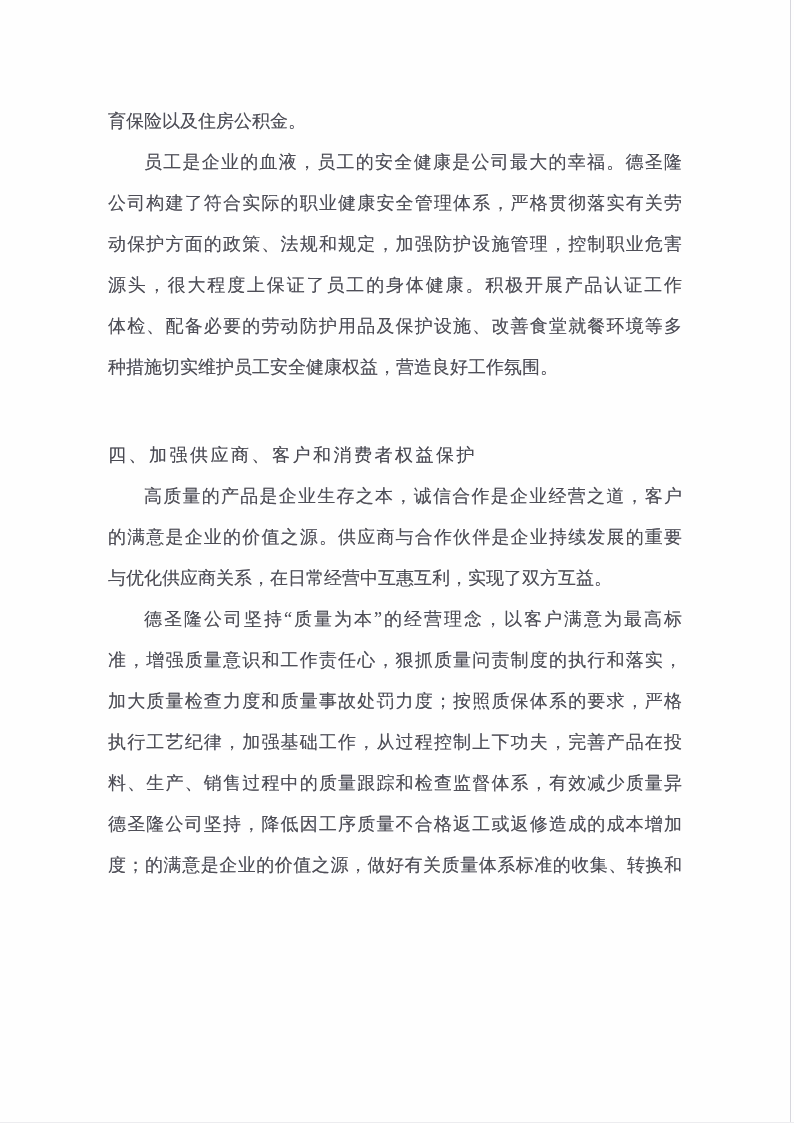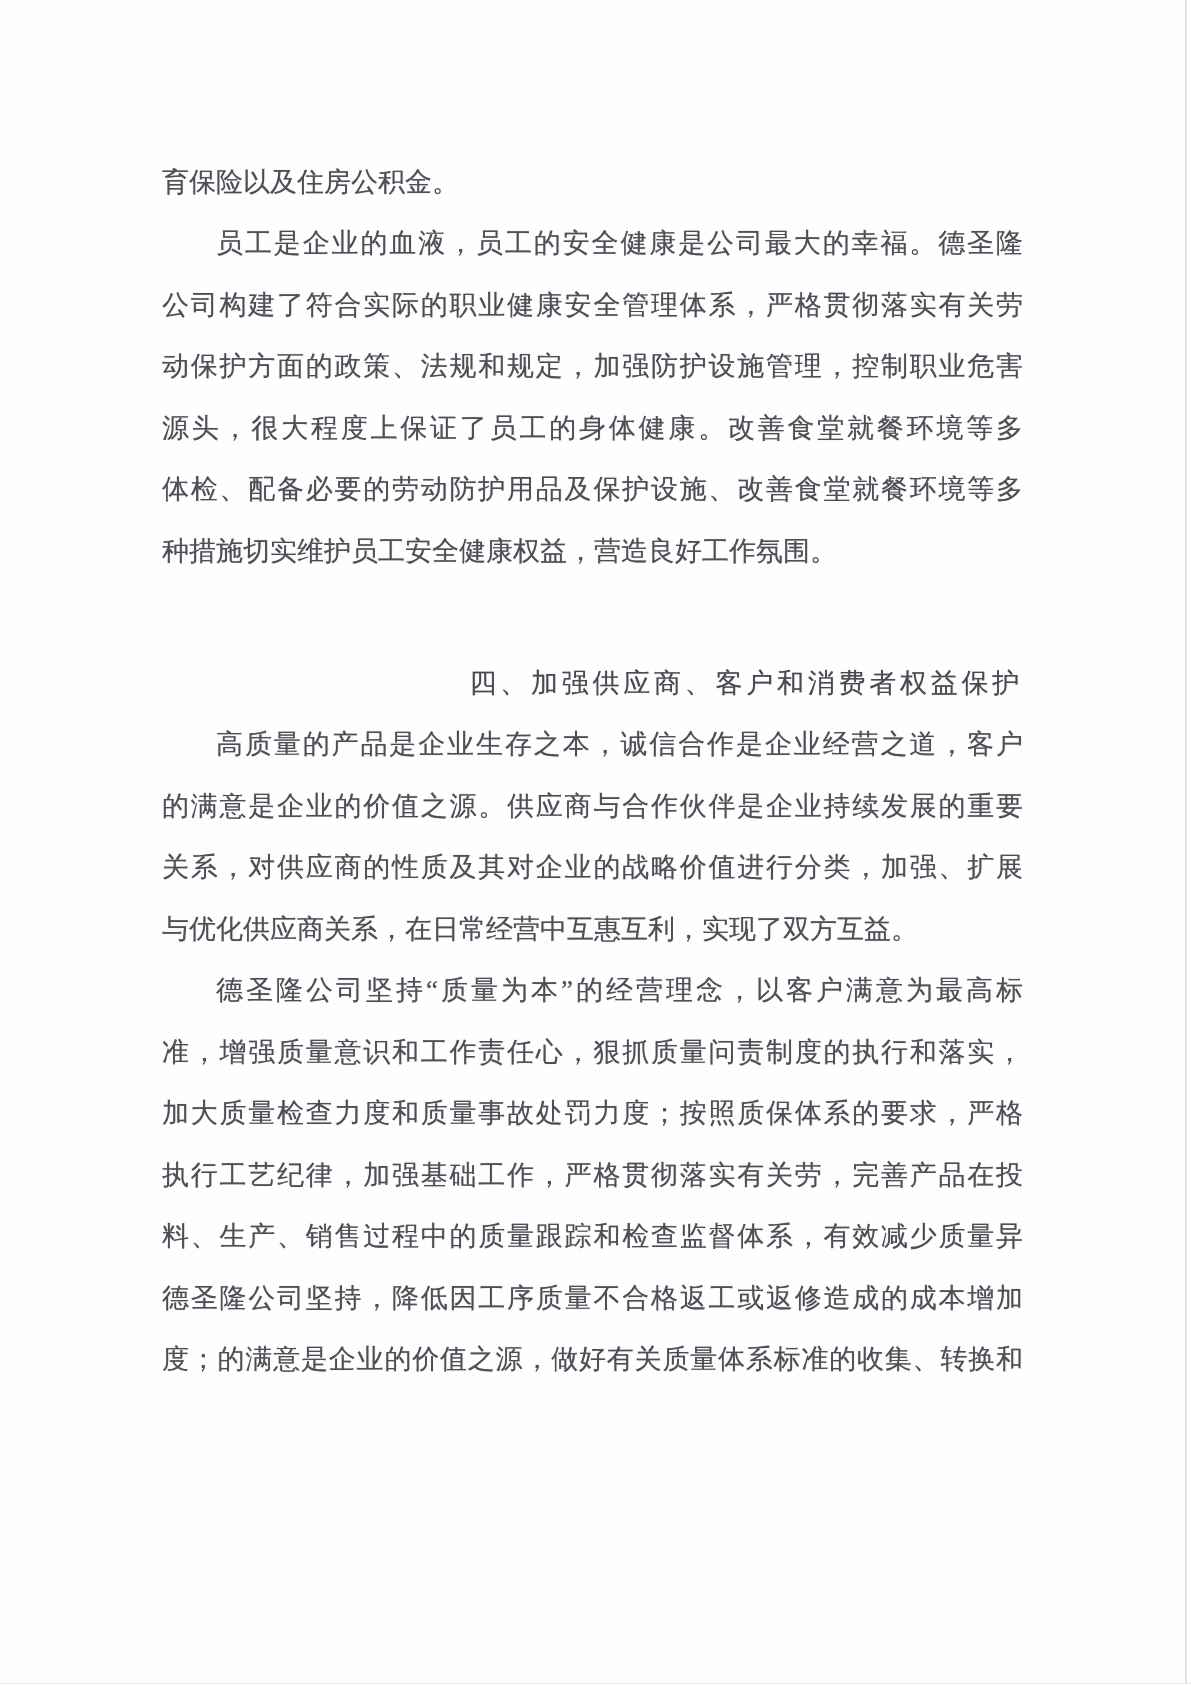--- a/index.html
+++ b/index.html
@@ -34,21 +34,20 @@
     text-align: justify;
     text-align-last: justify;
     text-justify: inter-character;
   }
   .line.indent {
     padding-left: 36px;
   }
   .line.heading {
     letter-spacing: 2.5px;
     color: #494952;
-    text-align: right;
   }
   .spacer {
     height: 47px;
   }
   .scan-edge-line {
     position: absolute;
     top: 0;
     right: 3px;
     width: 1px;
     height: 1123px;
@@ -65,32 +64,31 @@
 </style>
 </head>
 <body>
 
 <div class="page">
   <div class="content" id="text-container">
       <div class="line">育保险以及住房公积金。</div>
       <div class="line justify indent">员工是企业的血液，员工的安全健康是公司最大的幸福。德圣隆</div>
       <div class="line justify">公司构建了符合实际的职业健康安全管理体系，严格贯彻落实有关劳</div>
       <div class="line justify">动保护方面的政策、法规和规定，加强防护设施管理，控制职业危害</div>
-      <div class="line justify">源头，很大程度上保证了员工的身体健康。改善食堂就餐环境等多</div>
+      <div class="line justify">源头，很大程度上保证了员工的身体健康。积极开展产品认证工作</div>
       <div class="line justify">体检、配备必要的劳动防护用品及保护设施、改善食堂就餐环境等多</div>
       <div class="line">种措施切实维护员工安全健康权益，营造良好工作氛围。</div>
       <div class="spacer"></div>
       <div class="line heading">四、加强供应商、客户和消费者权益保护</div>
       <div class="line justify indent">高质量的产品是企业生存之本，诚信合作是企业经营之道，客户</div>
       <div class="line justify">的满意是企业的价值之源。供应商与合作伙伴是企业持续发展的重要</div>
-      <div class="line justify">关系，对供应商的性质及其对企业的战略价值进行分类，加强、扩展</div>
       <div class="line">与优化供应商关系，在日常经营中互惠互利，实现了双方互益。</div>
       <div class="line justify indent">德圣隆公司坚持“质量为本”的经营理念，以客户满意为最高标</div>
       <div class="line justify">准，增强质量意识和工作责任心，狠抓质量问责制度的执行和落实，</div>
       <div class="line justify">加大质量检查力度和质量事故处罚力度；按照质保体系的要求，严格</div>
-      <div class="line justify">执行工艺纪律，加强基础工作，严格贯彻落实有关劳，完善产品在投</div>
+      <div class="line justify">执行工艺纪律，加强基础工作，从过程控制上下功夫，完善产品在投</div>
       <div class="line justify">料、生产、销售过程中的质量跟踪和检查监督体系，有效减少质量异</div>
       <div class="line justify">德圣隆公司坚持，降低因工序质量不合格返工或返修造成的成本增加</div>
       <div class="line justify">度；的满意是企业的价值之源，做好有关质量体系标准的收集、转换和</div>
     </div>
   <div class="scan-edge-line"></div>
   <div class="scan-edge-bottom"></div>
 </div>
 
 </body></html>

